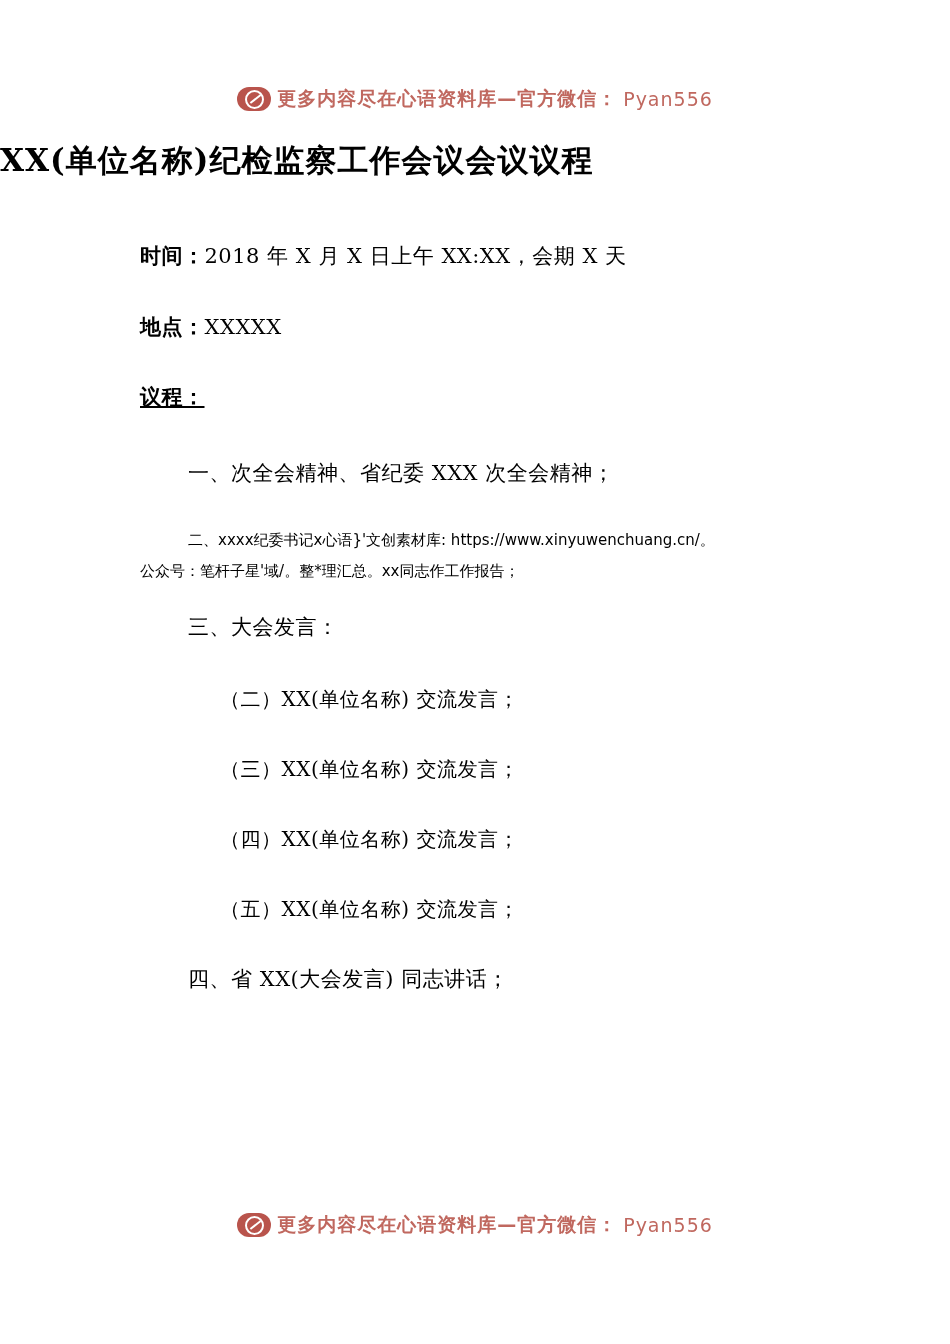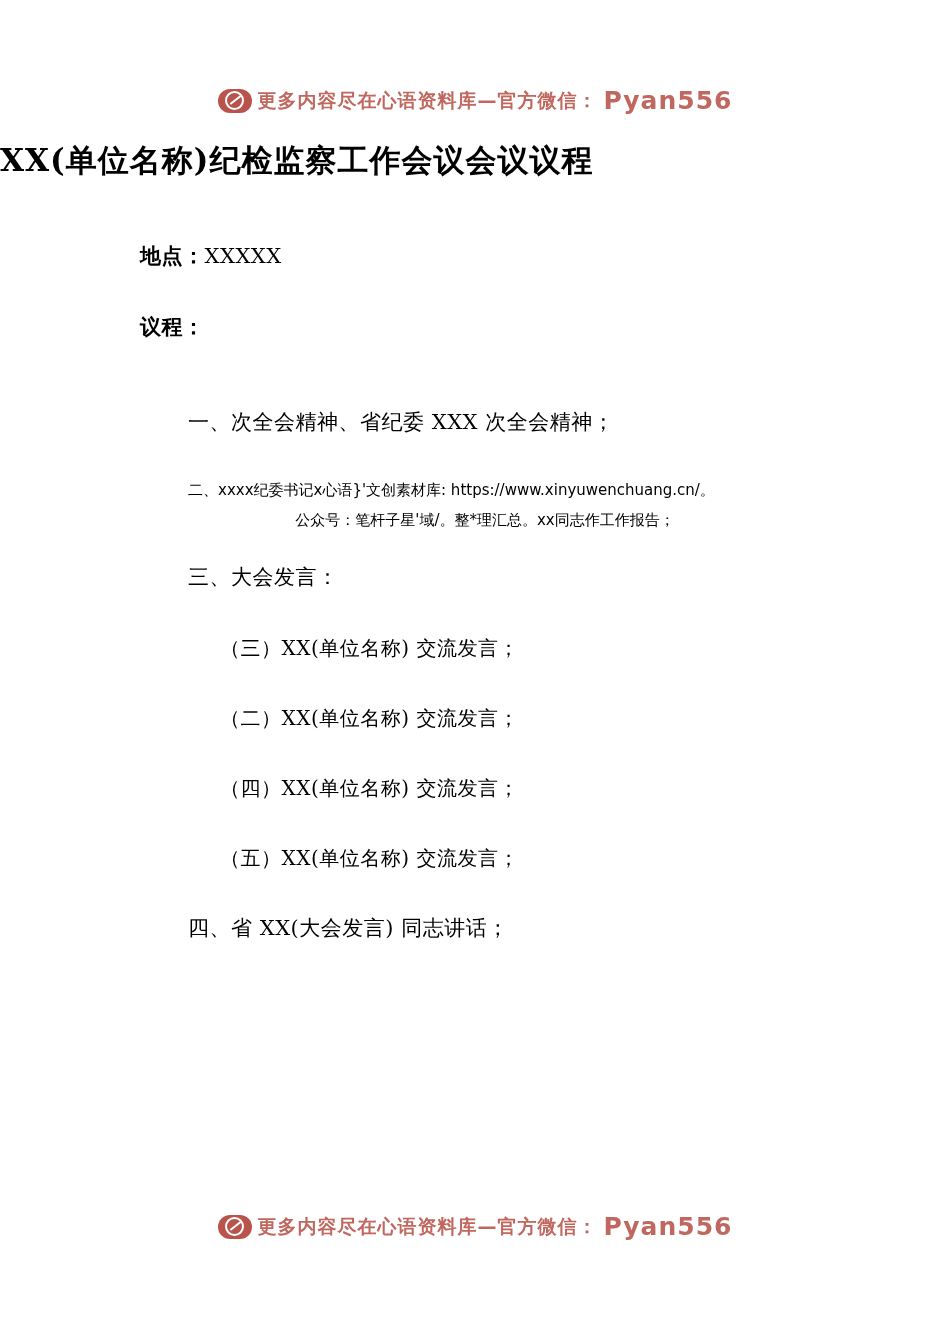--- a/index.html
+++ b/index.html
@@ -71,23 +71,23 @@
     transform: rotate(-38deg);
   }
   .wm-text {
     font-family: "DejaVu Sans", sans-serif;
     font-size: 19px;
     color: #c0685f;
     font-weight: bold;
   }
   .wm-wechat {
     font-family: "DejaVu Sans", sans-serif;
-    font-size: 25px;
+    font-size: 19px;
     color: #c0685f;
-    font-weight: bold;
+    font-weight: normal;
   }
 
   
   .doc-title {
     position: absolute;
     left: 0;
     top: 140px;
     width: 950px;
     text-align: left;
     font-family: "DejaVu Serif", serif;
@@ -107,21 +107,21 @@
     font-size: 21px;
     line-height: 1.55;
     margin: 0 0 38px 0;
     font-family: "DejaVu Serif", serif;
     letter-spacing: 0.5px;
   }
   .line .lbl {
     font-weight: bold;
     font-family: "DejaVu Serif", serif;
   }
-  .line.agenda-label { margin-bottom: 64px; }
+  .line.agenda-label { margin-bottom: 44px; text-decoration: underline; }
 
   .item {
     font-size: 21px;
     line-height: 1.5;
     margin: 0 0 40px 0;
     padding-left: 48px;
     font-family: "DejaVu Serif", serif;
     letter-spacing: 0.5px;
   }
   .sub-item {
@@ -141,58 +141,60 @@
     font-family: "DejaVu Sans", sans-serif;
     letter-spacing: 0;
   }
   .noise-line2 {
     font-size: 15px;
     line-height: 1.5;
     margin: 0 0 30px 0;
     padding-left: 0px;
     font-family: "DejaVu Sans", sans-serif;
     letter-spacing: 0;
-    text-align: center;
   }
 </style>
 </head>
 <body>
 
 <div class="page">
 
   <div class="watermark watermark-top">
     <span class="wm-logo">
       <span class="wm-inner"></span>
     </span>
     <span class="wm-text">更多内容尽在心语资料库—官方微信：</span>
     <span class="wm-wechat">Pyan556</span>
   </div>
 
   <div class="doc-title">XX(单位名称)纪检监察工作会议会议议程</div>
 
   <div class="content">
 
+    <p class="line">
+      <span class="lbl">时间：</span><span>2018 年 X 月 X 日上午 XX:XX，会期 X 天</span>
+    </p>
 
     <p class="line">
       <span class="lbl">地点：</span><span>XXXXX</span>
     </p>
 
     <p class="line agenda-label">
       <span class="lbl">议程：</span>
     </p>
 
     <p class="item">一、次全会精神、省纪委 XXX 次全会精神；</p>
 
     <p class="noise-line">二、xxxx纪委书记x心语}'文创素材库: https://www.xinyuwenchuang.cn/。</p>
     <p class="noise-line2">公众号：笔杆子星'域/。整*理汇总。xx同志作工作报告；</p>
 
     <p class="item">三、大会发言：</p>
 
+    <p class="sub-item">（二）XX(单位名称) 交流发言；</p>
     <p class="sub-item">（三）XX(单位名称) 交流发言；</p>
-    <p class="sub-item">（二）XX(单位名称) 交流发言；</p>
     <p class="sub-item">（四）XX(单位名称) 交流发言；</p>
     <p class="sub-item">（五）XX(单位名称) 交流发言；</p>
 
     <p class="item">四、省 XX(大会发言) 同志讲话；</p>
 
   </div>
 
   <div class="watermark watermark-bottom">
     <span class="wm-logo">
       <span class="wm-inner"></span>

